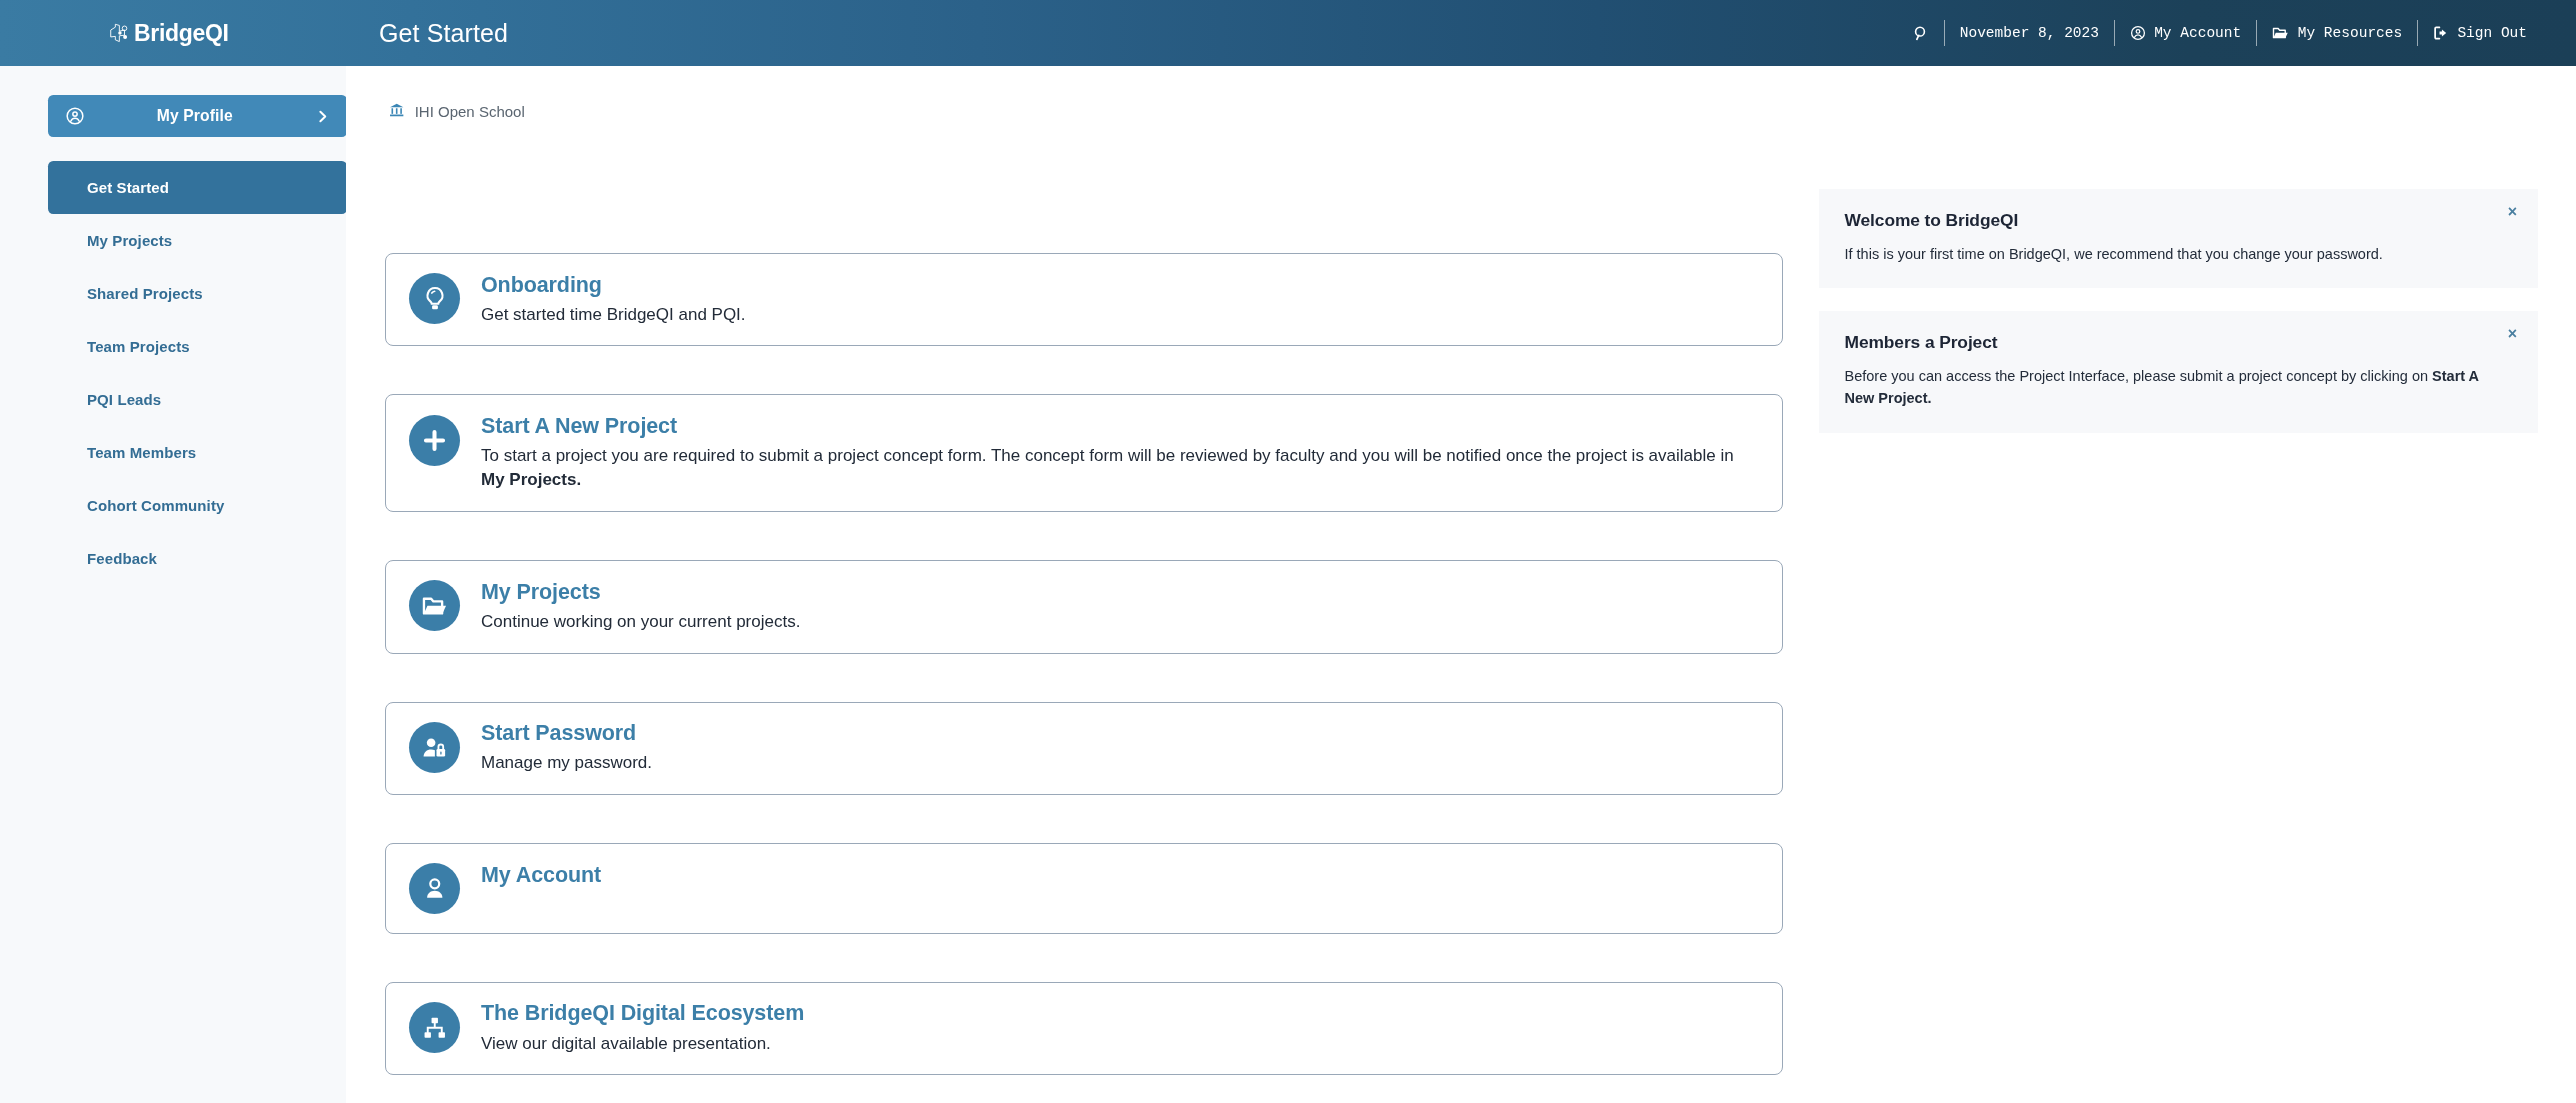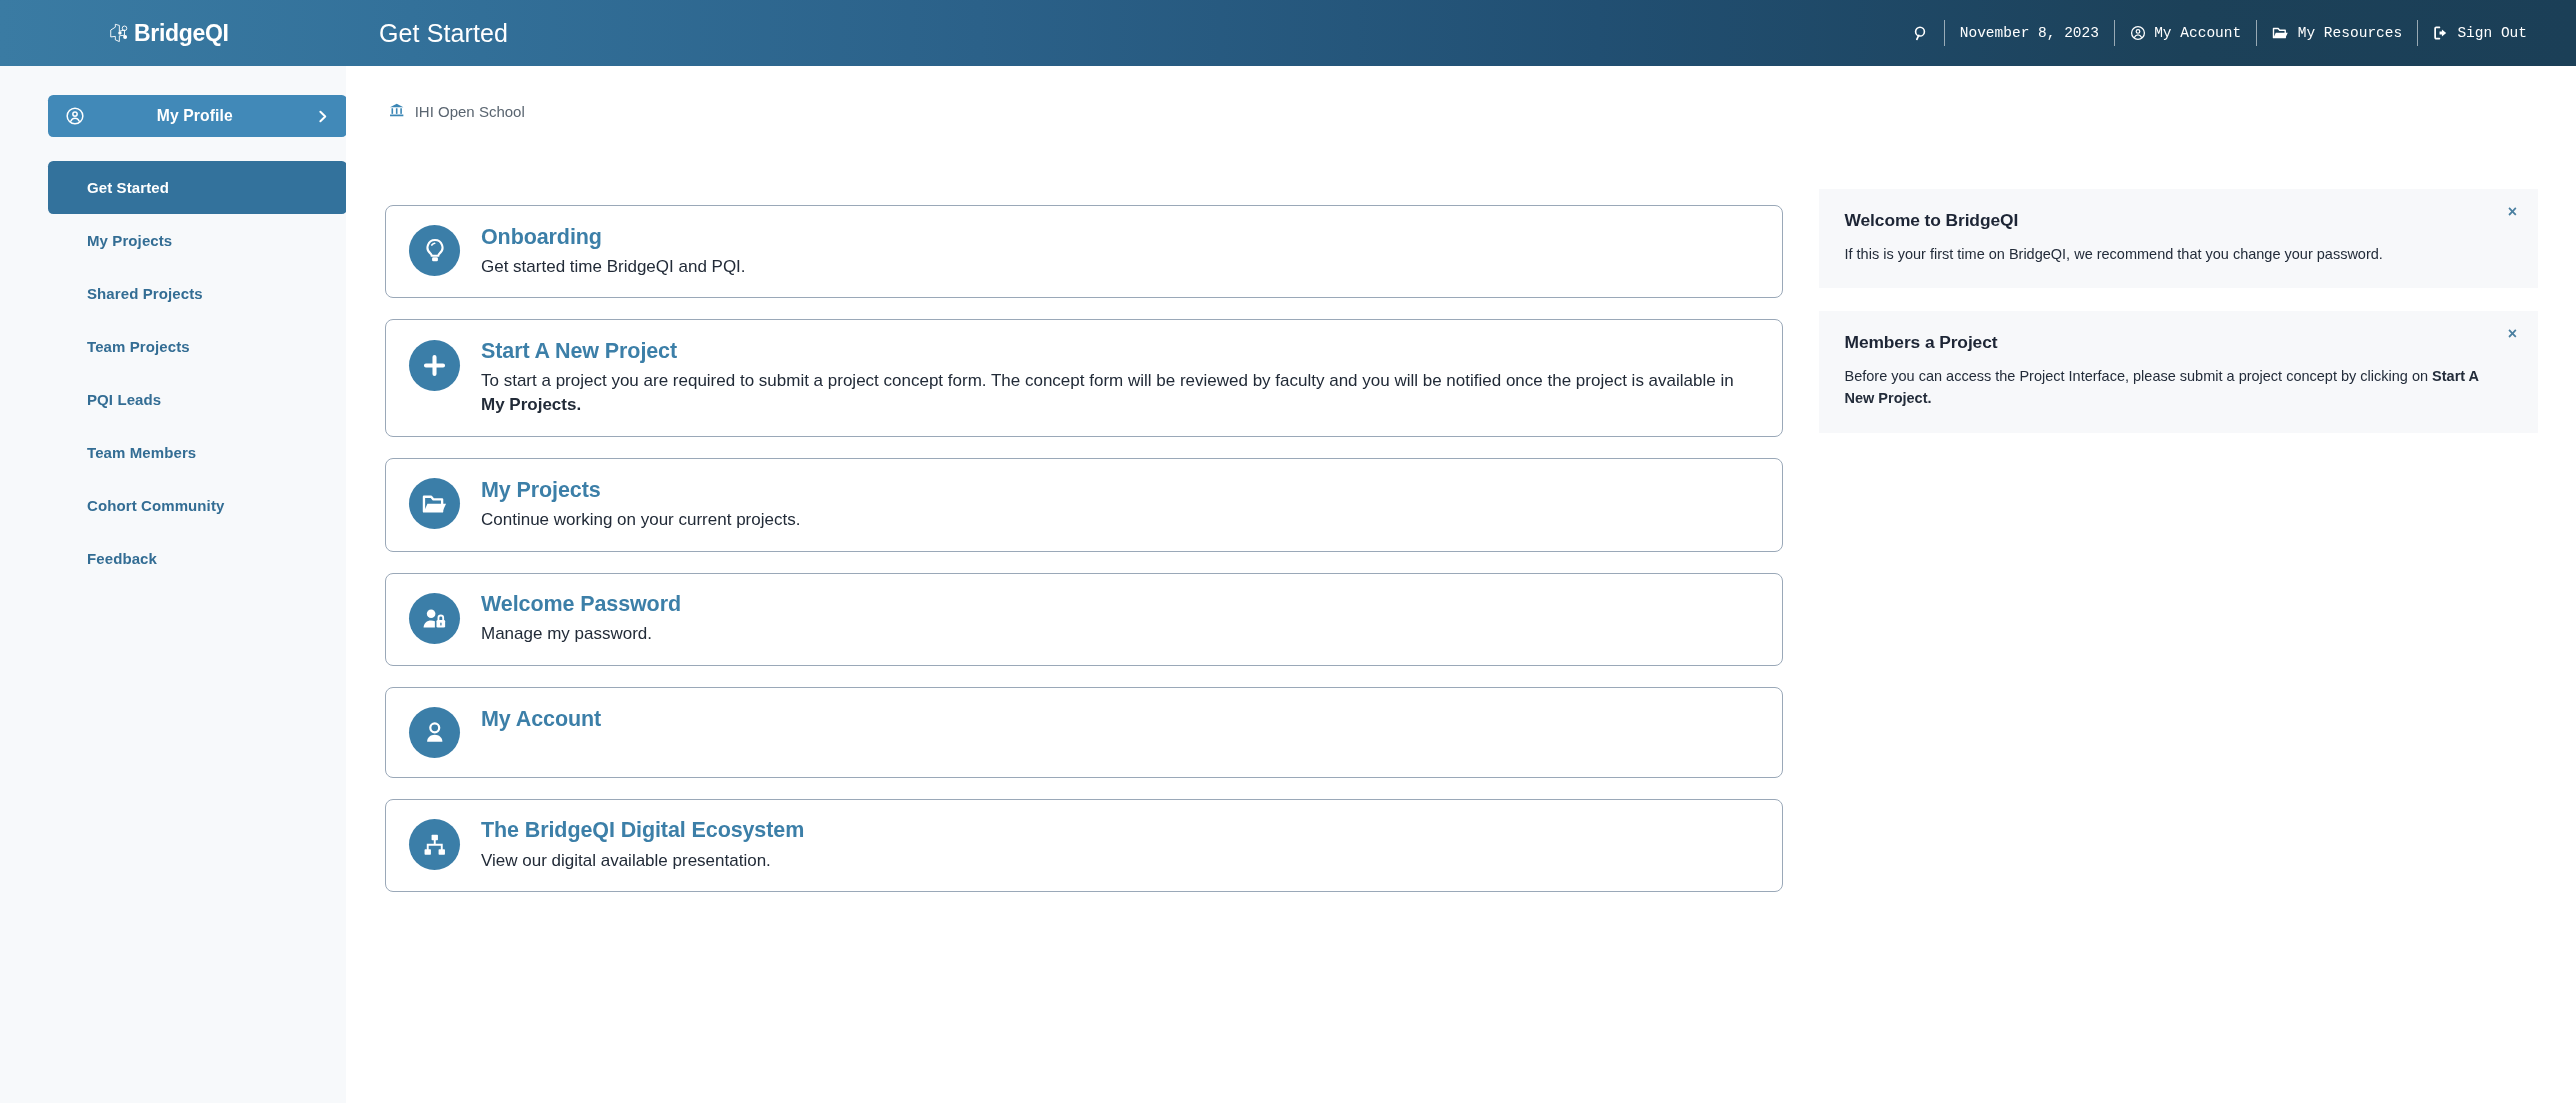--- a/index.html
+++ b/index.html
@@ -150,20 +150,21 @@
   .card {
     border: 1.2px solid #9aa8b8;
     border-radius: 8px;
     background: #ffffff;
     margin-bottom: 21px;
     padding: 17.4px 23px 18.6px 23px;
     display: flex;
     align-items: flex-start;
     gap: 21px;
     cursor: pointer;
+    margin-top: 48px;
   }
   .card-icon {
     flex: none;
     width: 51px; height: 51px;
     border-radius: 50%;
     background: #3b7ea8;
     display: flex;
     align-items: center;
     justify-content: center;
     margin-top: 1.7px;
@@ -399,21 +400,21 @@
         <div class="card-icon">
           <svg width="28" height="27" viewBox="0 0 26 24" fill="none" xmlns="http://www.w3.org/2000/svg">
             <circle cx="9.4" cy="7.6" r="4" fill="#ffffff"></circle>
             <path d="M2.4 20.4c0-4.1 3.1-6.6 7-6.6 1.3 0 2.5.3 3.5.8v5.8z" fill="#ffffff"></path>
             <rect x="14.4" y="13.4" width="8" height="7" rx="1.2" fill="#ffffff"></rect>
             <path d="M16.2 13.4v-2a2.2 2.2 0 014.4 0v2" stroke="#ffffff" stroke-width="1.7" fill="none"></path>
             <rect x="17.9" y="15.6" width="1.2" height="3" rx="0.6" fill="#3b7ea8"></rect>
           </svg>
         </div>
         <div class="card-body">
-          <div class="card-title">Welcome Password</div>
+          <div class="card-title">Start Password</div>
           <div class="card-desc"><span>Manage my password.</span></div>
         </div>
       </div>
       <div class="card">
         <div class="card-icon">
           <svg width="25.5" height="27" viewBox="0 0 24 24" fill="none" xmlns="http://www.w3.org/2000/svg">
             <circle cx="12" cy="7.6" r="4.2" stroke="#ffffff" stroke-width="2.1"></circle>
             <path d="M4.8 20.6c0-4 3.2-6.6 7.2-6.6s7.2 2.6 7.2 6.6z" fill="#ffffff"></path>
           </svg>
         </div>

